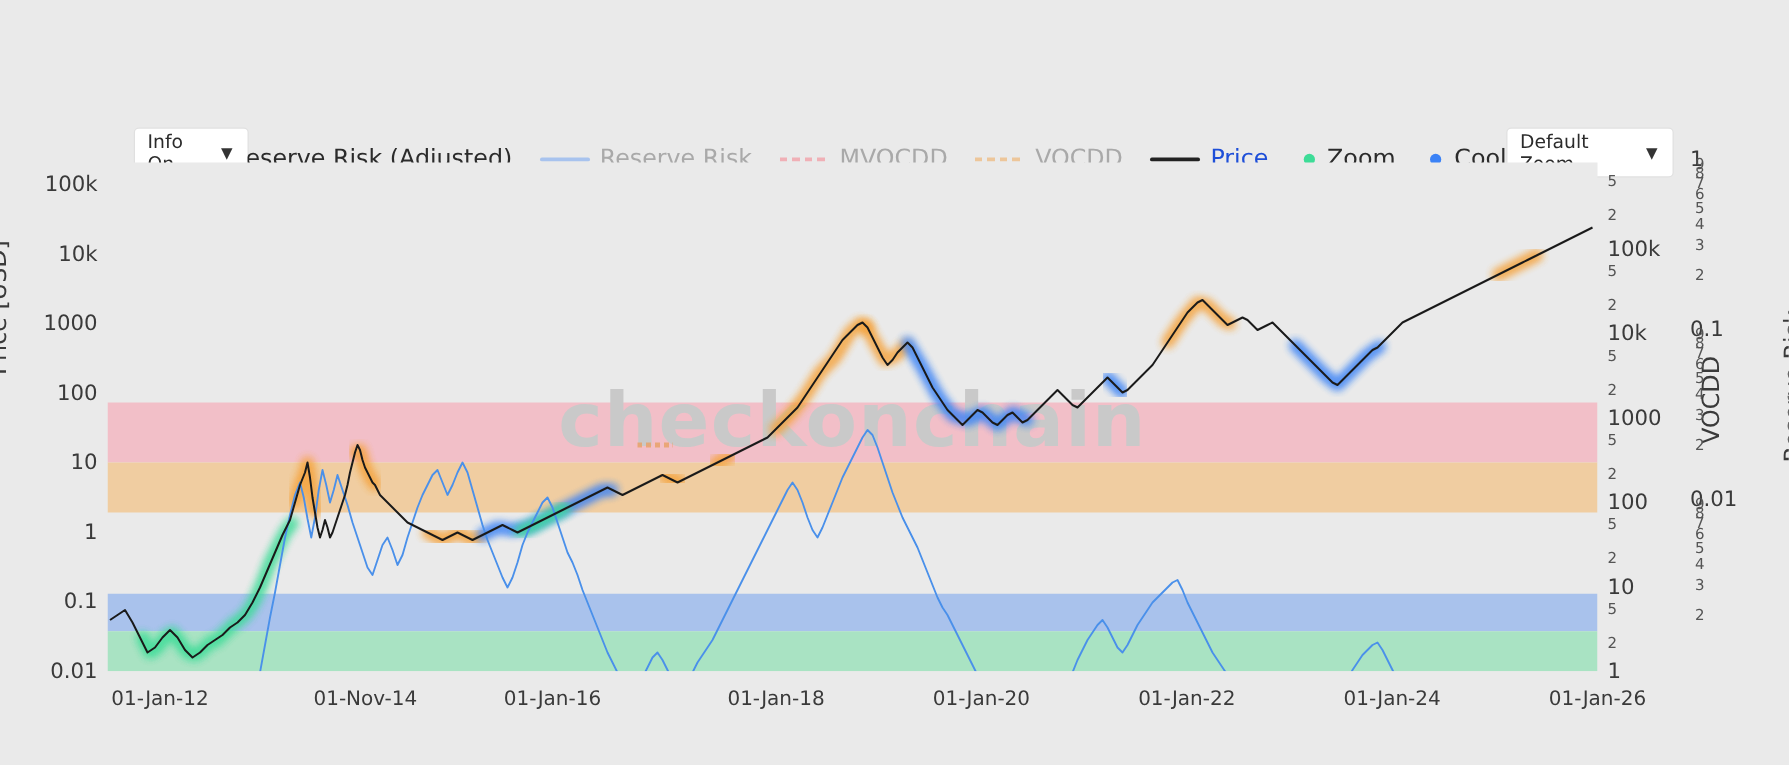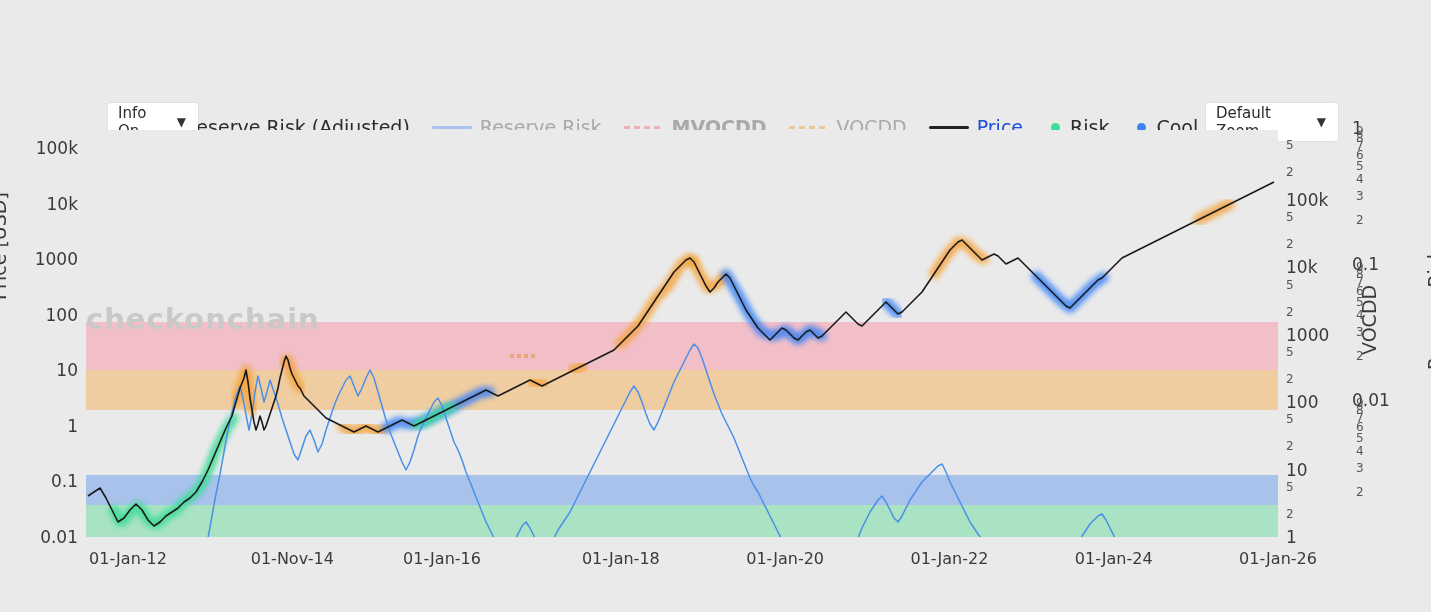--- a/index.html
+++ b/index.html
@@ -16,22 +16,22 @@
     font-size:33px;font-weight:bold;color:#2f2f2f;letter-spacing:0.2px;
   }
 
   
   .plot{
     position:absolute;left:86px;top:130px;width:1192px;height:407px;
     background:#eaeaea;overflow:hidden;
   }
   .band{position:absolute;left:0;width:100%;}
   .watermark{
-    position:absolute;left:0;top:172px;width:1192px;text-align:left;
-    font-size:29px;font-weight:bold;color:#c9c9c9;letter-spacing:1px;
+    position:absolute;left:0;top:172px;width:1192px;text-align:center;
+    font-size:60px;font-weight:bold;color:#c9c9c9;letter-spacing:1px;
     pointer-events:none;
   }
   .vocdd-stub{
     position:absolute;left:424px;top:224px;width:28px;height:4px;
     background:repeating-linear-gradient(90deg,#e8a26a 0 4px,transparent 4px 7px);
     opacity:.85;
   }
   svg.series{position:absolute;left:0;top:0;width:1192px;height:407px;}
 
   
@@ -82,33 +82,33 @@
       <div class="leg-item">
         <span class="leg-line" style="background: rgb(43, 43, 43);"></span>
         <span class="leg-text" style="color: rgb(43, 43, 43);">Reserve Risk (Adjusted)</span>
       </div>
       <div class="leg-item">
         <span class="leg-line" style="background: rgb(168, 195, 238);"></span>
         <span class="leg-text" style="color: rgb(169, 169, 169);">Reserve Risk</span>
       </div>
       <div class="leg-item">
         <span class="leg-dash" style="background: repeating-linear-gradient(90deg, rgb(240, 176, 182) 0px, rgb(240, 176, 182) 6px, transparent 6px, transparent 10px);"></span>
-        <span class="leg-text" style="color: rgb(169, 169, 169); font-weight: bold;">MVOCDD</span>
+        <span class="leg-text" style="color: rgb(169, 169, 169);">MVOCDD</span>
       </div>
       <div class="leg-item">
         <span class="leg-dash" style="background: repeating-linear-gradient(90deg, rgb(237, 198, 154) 0px, rgb(237, 198, 154) 6px, transparent 6px, transparent 10px);"></span>
         <span class="leg-text" style="color: rgb(169, 169, 169);">VOCDD</span>
       </div>
       <div class="leg-item">
         <span class="leg-line" style="background: rgb(34, 34, 34);"></span>
         <span class="leg-text" style="color: #1d4ed8;">Price</span>
       </div>
       <div class="leg-item">
         <span class="leg-dot" style="background: rgb(61, 220, 151); margin-left: 6px; margin-right: 2px;"></span>
-        <span class="leg-text" style="color: rgb(43, 43, 43);">Risk</span>
+        <span class="leg-text" style="color: rgb(43, 43, 43);">Zoom</span>
       </div>
       <div class="leg-item">
         <span class="leg-dot" style="background: rgb(59, 130, 246); margin-left: 6px; margin-right: 2px;"></span>
         <span class="leg-text" style="color: rgb(43, 43, 43); text-decoration: underline;">Cool</span>
       </div>
       <div class="leg-item">
         <span class="leg-dot" style="background: rgb(245, 163, 60); margin-left: 6px; margin-right: 2px;"></span>
         <span class="leg-text" style="color: rgb(43, 43, 43);">Warm</span>
       </div>
     </div>

